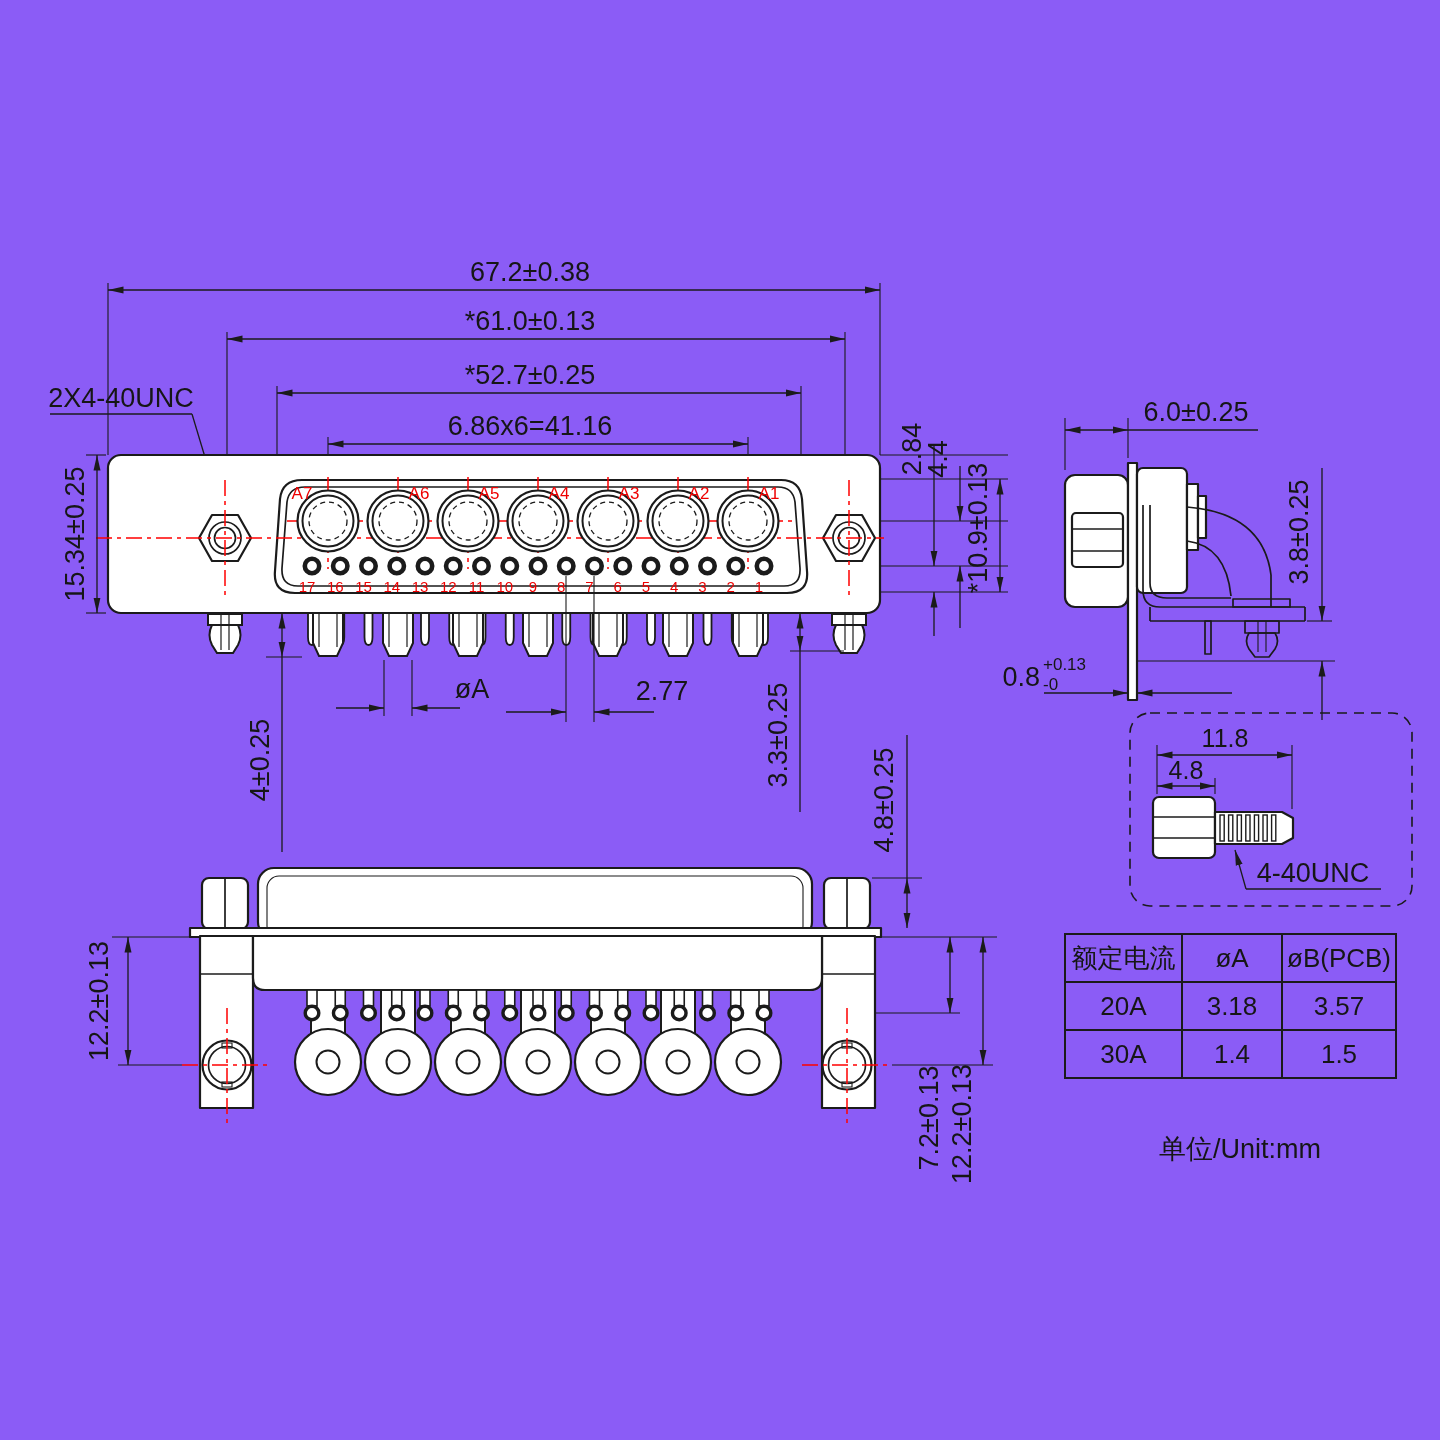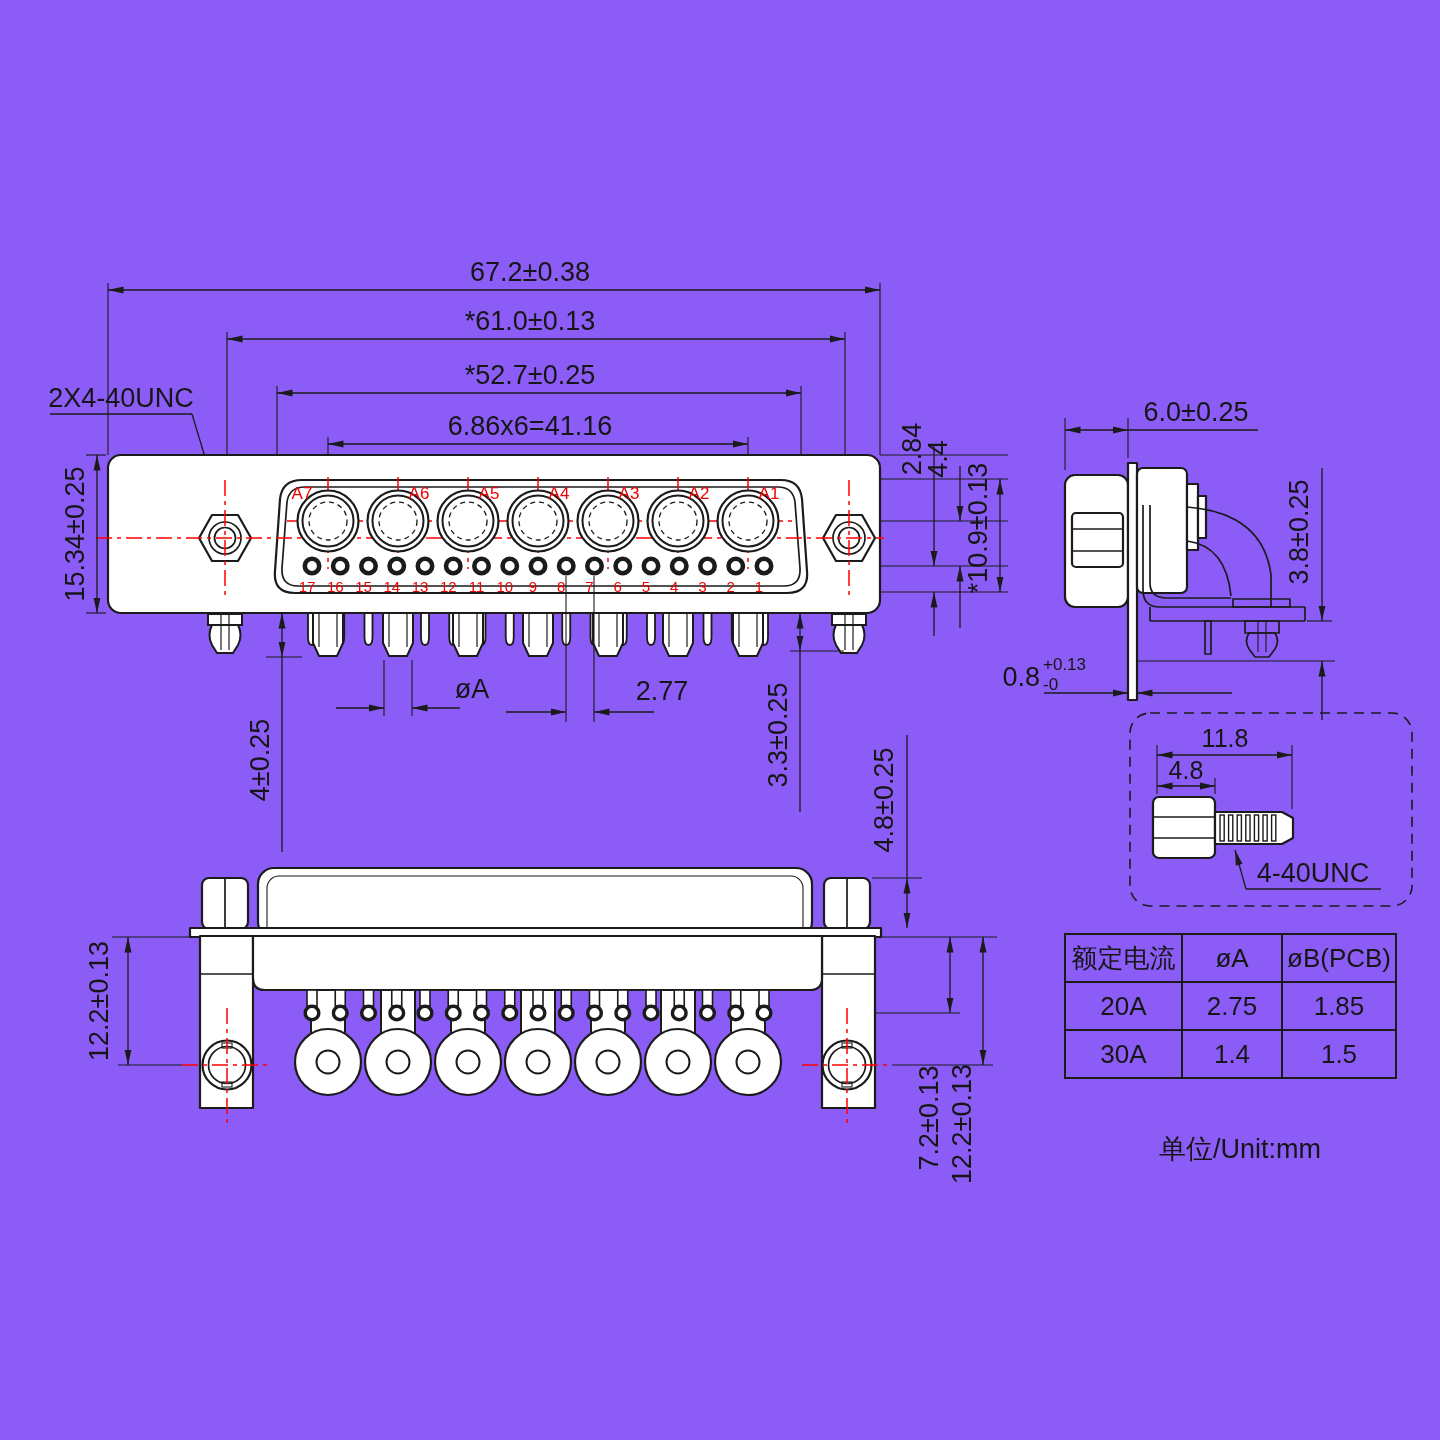--- a/index.html
+++ b/index.html
@@ -485,22 +485,22 @@
         <col style="width:114px">
       </colgroup>
   <tbody>
         <tr>
     <td>额定电流</td>
     <td>øA</td>
     <td>øB(PCB)</td>
   </tr>
   <tr>
     <td>20A</td>
-    <td>2.75</td>
-    <td>1.85</td>
+    <td>3.18</td>
+    <td>3.57</td>
   </tr>
   <tr>
     <td>30A</td>
     <td>1.4</td>
     <td>1.5</td>
   </tr>
 </tbody>
     </table>
 <div id="unit-note">单位/Unit:mm</div>
 </div>

